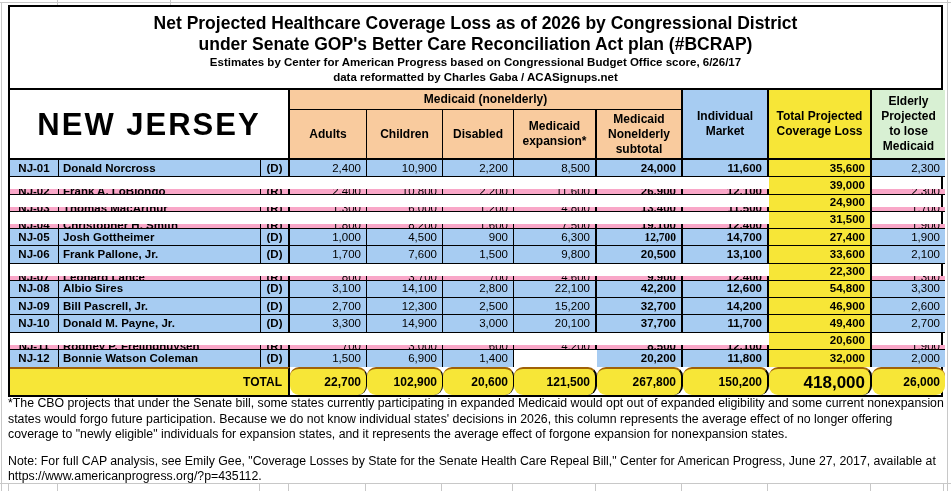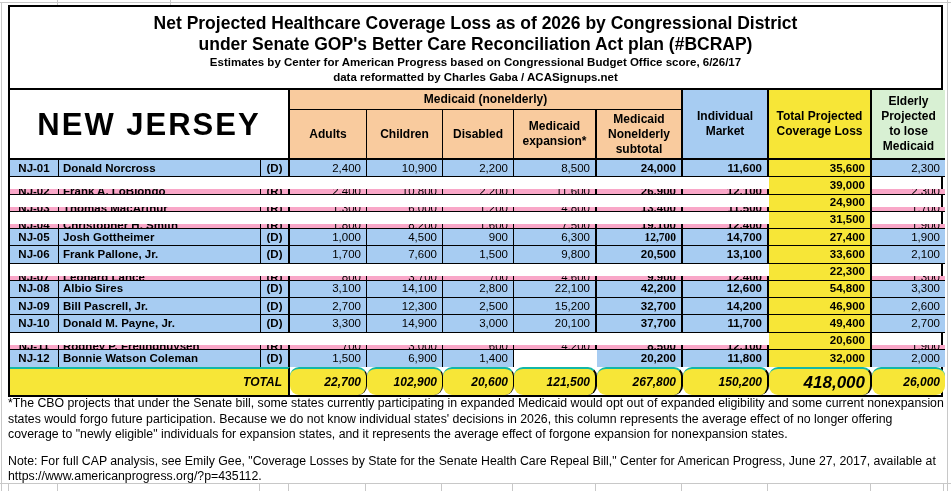--- a/index.html
+++ b/index.html
@@ -21,21 +21,21 @@
   .t-sub{font-size:11.5px; font-weight:bold; line-height:15px; white-space:nowrap;}
 
   .grid{display:grid; width:935px; border:2px solid #000;
     grid-template-columns:49px 202px 29px 77px 76px 71px 83px 86px 86px 103px 73px;
     grid-template-rows:20px 50px repeat(12,17.25px) 28px; background:#fff;}
   .cell{border-right:1px solid #000; border-bottom:1px solid #000;
     display:flex; align-items:center; font-size:11.5px; line-height:13px;
     padding:0 4px; overflow:hidden; white-space:nowrap;}
   .br2{border-right-width:2px;} .br0{border-right:none;}
   .bb2{border-bottom-width:2px;} .bb0{border-bottom:none;}
-  .bt2{border-top:2px solid #14b8a6;font-style:italic;}
+  .bt2{border-top:2px solid #a16207;}
   .bold{font-weight:bold;}
   .center{justify-content:center; text-align:left;}
   .num{justify-content:flex-end; text-align:right; padding-right:5px;}
   .wrap{white-space:normal; text-align:center; line-height:15px;}
   .bg-d{background:var(--c-blue);} .bg-r{background:var(--c-pink);margin-top:12px;}
   .bg-y{background:var(--c-yellow);} .bg-p{background:var(--c-peach);}
   .bg-g{background:var(--c-green);}
 
   .h-state{grid-area:1/1/3/4; font-size:31px; font-weight:bold; letter-spacing:2px;
     justify-content:center; background:#fff;}

